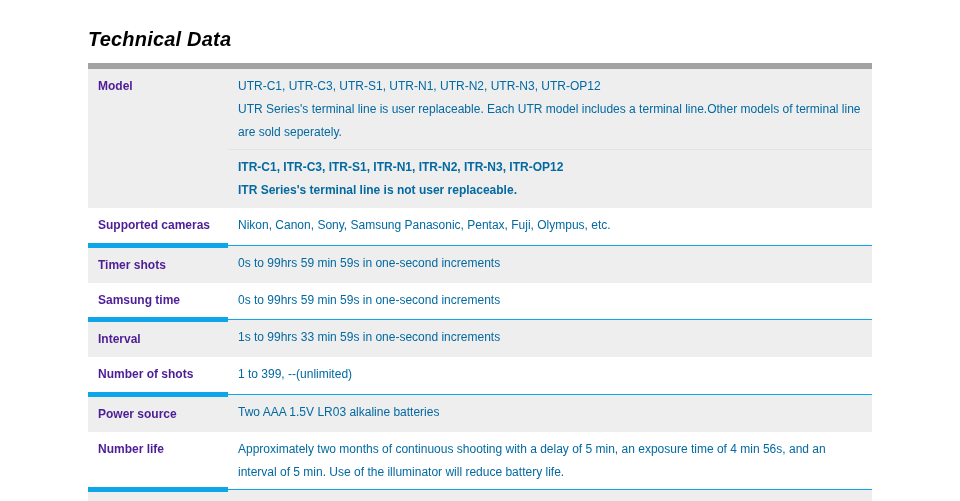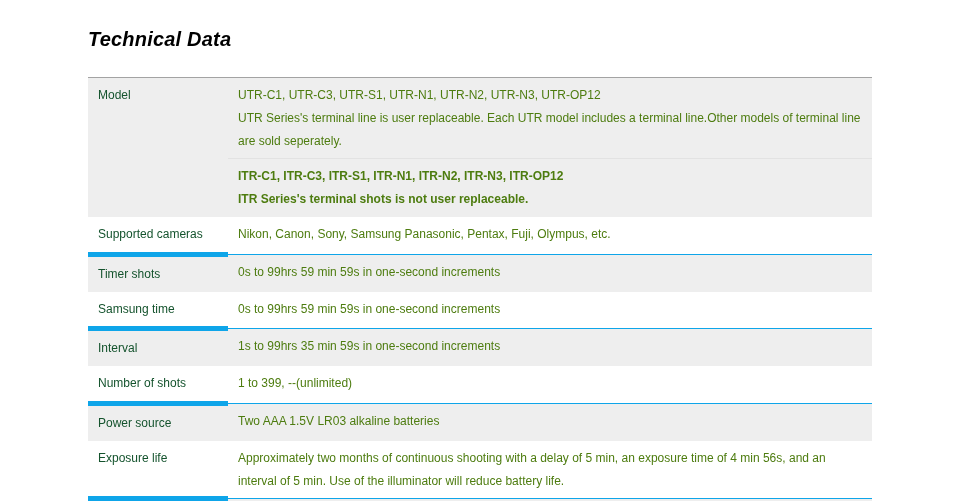--- a/index.html
+++ b/index.html
@@ -11,40 +11,41 @@
     width: 960px;
   }
   .wrap {
     padding: 28px 88px 10px 88px;
   }
   .title {
     font-size: 20px;
     font-weight: 700;
     font-style: italic;
     color: #000;
-    border-bottom: 1px solid #a3a3a3;
-    padding-bottom: 26px;
+    border-bottom: 6px solid #a3a3a3;
+    padding-bottom: 12px;
     margin-bottom: 0;
     letter-spacing: 0.2px;
   }
   table.spec {
     width: 100%;
     border-collapse: collapse;
     table-layout: fixed;
   }
   table.spec col.labelcol { width: 140px; }
   table.spec td {
     vertical-align: top;
     padding: 6px 10px 6px 10px;
     font-size: 12px;
     line-height: 1.9;
-    color: #4d7c0f;
+    color: #0369a1;
   }
   table.spec td.label {
-    color: #14532d;
+    color: #4c1d95;
+    font-weight: bold;
   }
   tr.shade td { background: #eeeeee; }
   tr.plain td { background: #ffffff; border-bottom: 1px solid #0ea5e9; }
   tr.plain td.label { border-bottom: 5px solid #0ea5e9; }
   tr.shade td.label { }
   
   tr.nb td { border-bottom: none !important; }
 </style>
 </head>
 <body>
@@ -62,50 +63,50 @@
         <tr class="shade nb">
       <td class="label" rowspan="2">Model</td>
       <td>
         <span>UTR-C1, UTR-C3, UTR-S1, UTR-N1, UTR-N2, UTR-N3, UTR-OP12</span><br>
         <span>UTR Series's terminal line is user replaceable. Each UTR model includes a terminal line.Other models of terminal line are sold seperately.</span>
       </td>
     </tr>
     <tr class="shade nb">
       <td style="border-top:1px solid #e2e2e2;font-weight:bold;">
         <span>ITR-C1, ITR-C3, ITR-S1, ITR-N1, ITR-N2, ITR-N3, ITR-OP12</span><br>
-        <span>ITR Series's terminal shots is not user replaceable.</span>
+        <span>ITR Series's terminal line is not user replaceable.</span>
       </td>
     </tr>
 
     <tr class="plain">
       <td class="label">Supported cameras</td>
       <td>Nikon, Canon, Sony, Samsung Panasonic, Pentax, Fuji, Olympus, etc.</td>
     </tr>
     <tr class="shade">
       <td class="label">Timer shots</td>
       <td>0s to 99hrs 59 min 59s in one-second increments</td>
     </tr>
     <tr class="plain">
       <td class="label">Samsung time</td>
       <td>0s to 99hrs 59 min 59s in one-second increments</td>
     </tr>
     <tr class="shade">
       <td class="label">Interval</td>
-      <td>1s to 99hrs 35 min 59s in one-second increments</td>
+      <td>1s to 99hrs 33 min 59s in one-second increments</td>
     </tr>
     <tr class="plain">
       <td class="label">Number of shots</td>
       <td>1 to 399,   --(unlimited)</td>
     </tr>
     <tr class="shade">
       <td class="label">Power source</td>
       <td>Two AAA 1.5V LR03 alkaline batteries</td>
     </tr>
     <tr class="plain">
-      <td class="label">Exposure life</td>
+      <td class="label">Number life</td>
       <td>Approximately two months of continuous shooting with a delay of 5 min, an exposure time of 4 min 56s, and an interval of 5 min. Use of the illuminator will reduce battery life.</td>
     </tr>
     <tr class="shade">
       <td class="label">Operating Temperature</td>
       <td>-20℃~50℃(-4°F~122°F)</td>
     </tr>
 
   </tbody>
     </table>
 </div>

